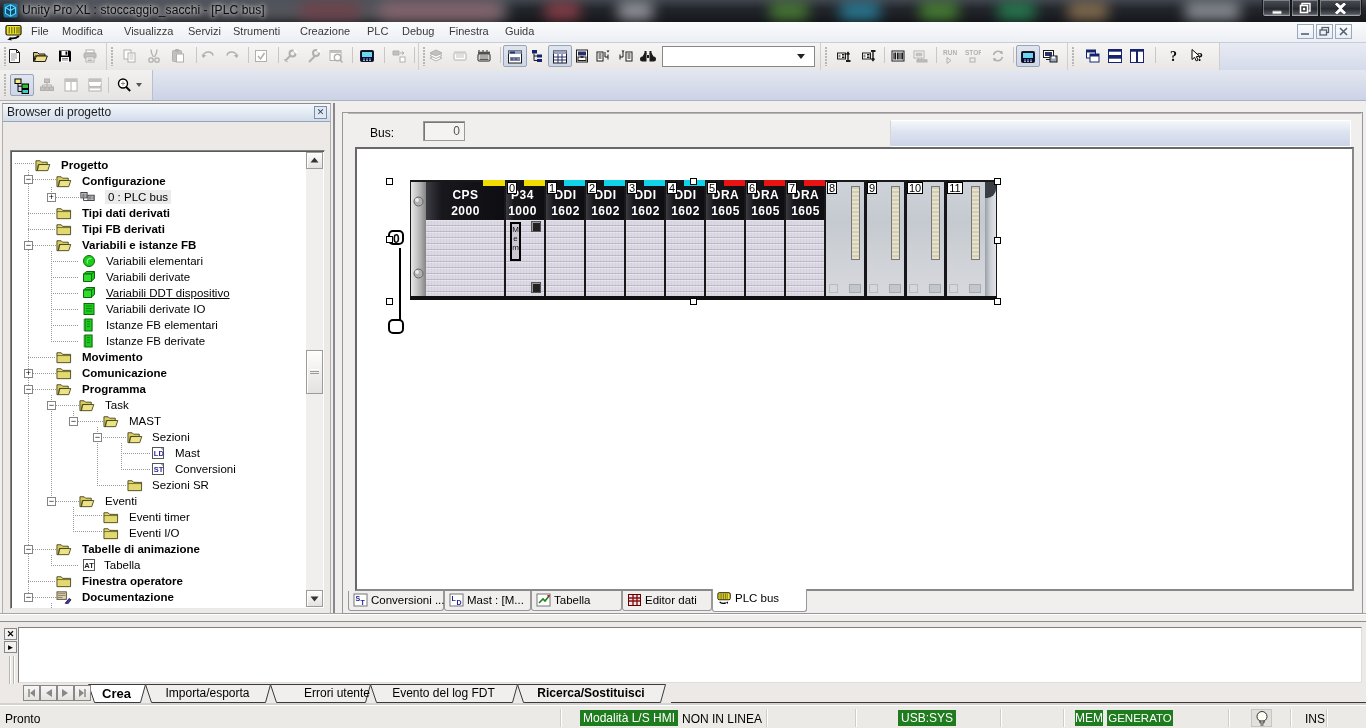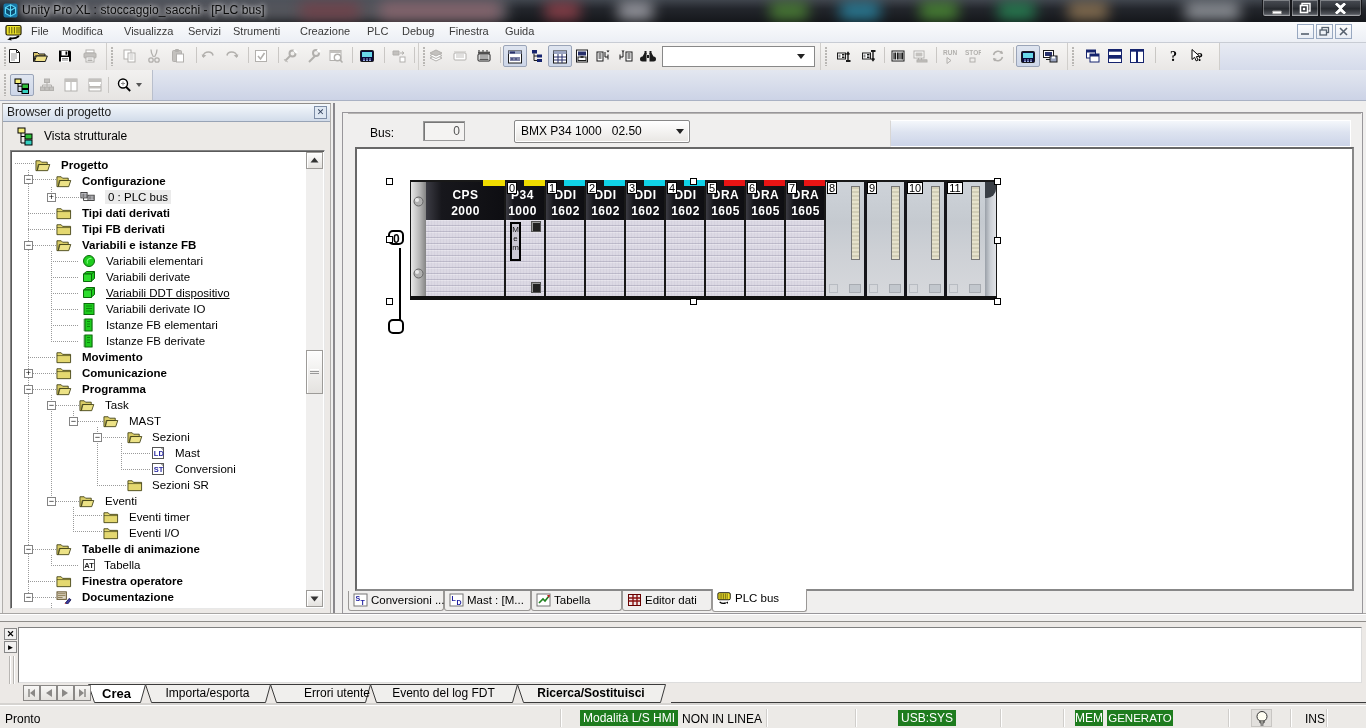--- a/index.html
+++ b/index.html
@@ -489,29 +489,20 @@
         <circle cx="7" cy="6.5" r="4.5" fill="#fff" stroke="#000" stroke-width="1.4"></circle>
         <path d="M10.2 10 l4 4" stroke="#000" stroke-width="1.8"></path>
         <path d="M5 6.5 h4 M7 4.5 v4" stroke="#888"></path>
       </svg>
     </div>
 <div style="position:absolute;left:136px;top:13px;width:0;height:0;border-left:3.5px solid transparent;border-right:3.5px solid transparent;border-top:4px solid #555;"></div>
 </div>
 
 <div class="abs" id="lpanel">
   <div id="lpanel-title">Browser di progetto<div id="lpanel-close">✕</div></div>
-  <div id="lpanel-tools">
-    <svg style="position:absolute;left:13px;top:4px;" width="19" height="19" viewBox="0 0 19 19">
-        <rect x="2" y="1" width="7" height="5" fill="#f5ef7a" stroke="#000"></rect>
-        <rect x="9" y="7" width="7" height="5" fill="#2ebf3a" stroke="#000"></rect>
-        <rect x="9" y="13" width="7" height="5" fill="#35cfc0" stroke="#000"></rect>
-        <path d="M5 6 v10 h4 M5 9.5 h4" stroke="#000" fill="none"></path>
-      </svg>
-    <div style="position:absolute;left:41px;top:6px;font-size:12px;">Vista strutturale</div>
-  </div>
   <div id="treebox">
 <div class="dotv" style="left:17px;top:19px;height:423px;"></div>
 <div class="doth" style="left:4px;top:12px;width:20px;"></div>
 <div class="doth" style="left:22px;top:28px;width:23px;"></div>
 <div class="dotv" style="left:40px;top:36px;height:10px;"></div>
 <div class="doth" style="left:45px;top:46px;width:23px;"></div>
 <div class="doth" style="left:17px;top:62px;width:28px;"></div>
 <div class="doth" style="left:17px;top:78px;width:28px;"></div>
 <div class="doth" style="left:22px;top:94px;width:23px;"></div>
 <div class="dotv" style="left:40px;top:100px;height:90px;"></div>
@@ -725,24 +716,20 @@
 </div>
 </div>
 
 <div class="abs" style="left:333px;top:103px;width:2px;height:511px;background:#8a888c;"></div>
 <div class="abs" style="left:342px;top:112px;width:1021px;height:502px;border:1px solid #98969a;z-index:3;"></div>
 
 <div class="abs" id="docarea">
   <div id="busbar">
     <div style="position:absolute;left:22px;top:12px;font-size:12px;">Bus:</div>
     <div style="position:absolute;left:75px;top:7px;width:42px;height:20px;background:#f4f3f2;border:1px solid #999;box-shadow:inset 1px 1px 0 #777;font-size:12px;color:#555;text-align:right;line-height:19px;padding-right:4px;">0</div>
-    <div style="position:absolute;left:166px;top:6px;width:176px;height:23px;background:linear-gradient(#fff,#e8e6e3);border:1px solid #888;border-radius:2px;box-shadow:inset 0 0 0 1px #fff;">
-      <div style="position:absolute;left:6px;top:3px;font-size:12px;">BMX P34 1000&nbsp;&nbsp; 02.50</div>
-      <div style="position:absolute;right:5px;top:8px;width:0;height:0;border-left:4px solid transparent;border-right:4px solid transparent;border-top:5px solid #222;"></div>
-    </div>
     <div style="position:absolute;left:542px;top:6px;right:10px;height:27px;background:linear-gradient(#f4f7fb 0,#dde3f0 45%,#ccd4e8 100%);border:1px solid #fff;border-left:1px solid #d8d6d4;"></div>
   </div>
   <div id="canvas">
 <div style="position:absolute;left:42px;top:99px;width:2px;height:72px;background:#000;"></div>
 <div style="position:absolute;left:31px;top:81px;width:16px;height:15px;background:#fff;border:2px solid #000;border-radius:5px;font:bold 12px 'Liberation Sans';line-height:14px;padding-left:3px;">0</div>
 <div style="position:absolute;left:31px;top:170px;width:16px;height:15px;background:#fff;border:2px solid #000;border-radius:5px;"></div>
 <div style="position:absolute;left:53px;top:31px;width:587px;height:120px;background:#181818;"></div>
 <div style="position:absolute;left:54px;top:33px;width:15px;height:115px;background:linear-gradient(90deg,#e8e8e8,#b4b4b4 60%,#848484);"></div>
 <svg style="position:absolute;left:56px;top:47px;" width="11" height="11">
         <circle cx="5.5" cy="5.5" r="4.5" fill="#b0b0b0" stroke="#666"></circle>

